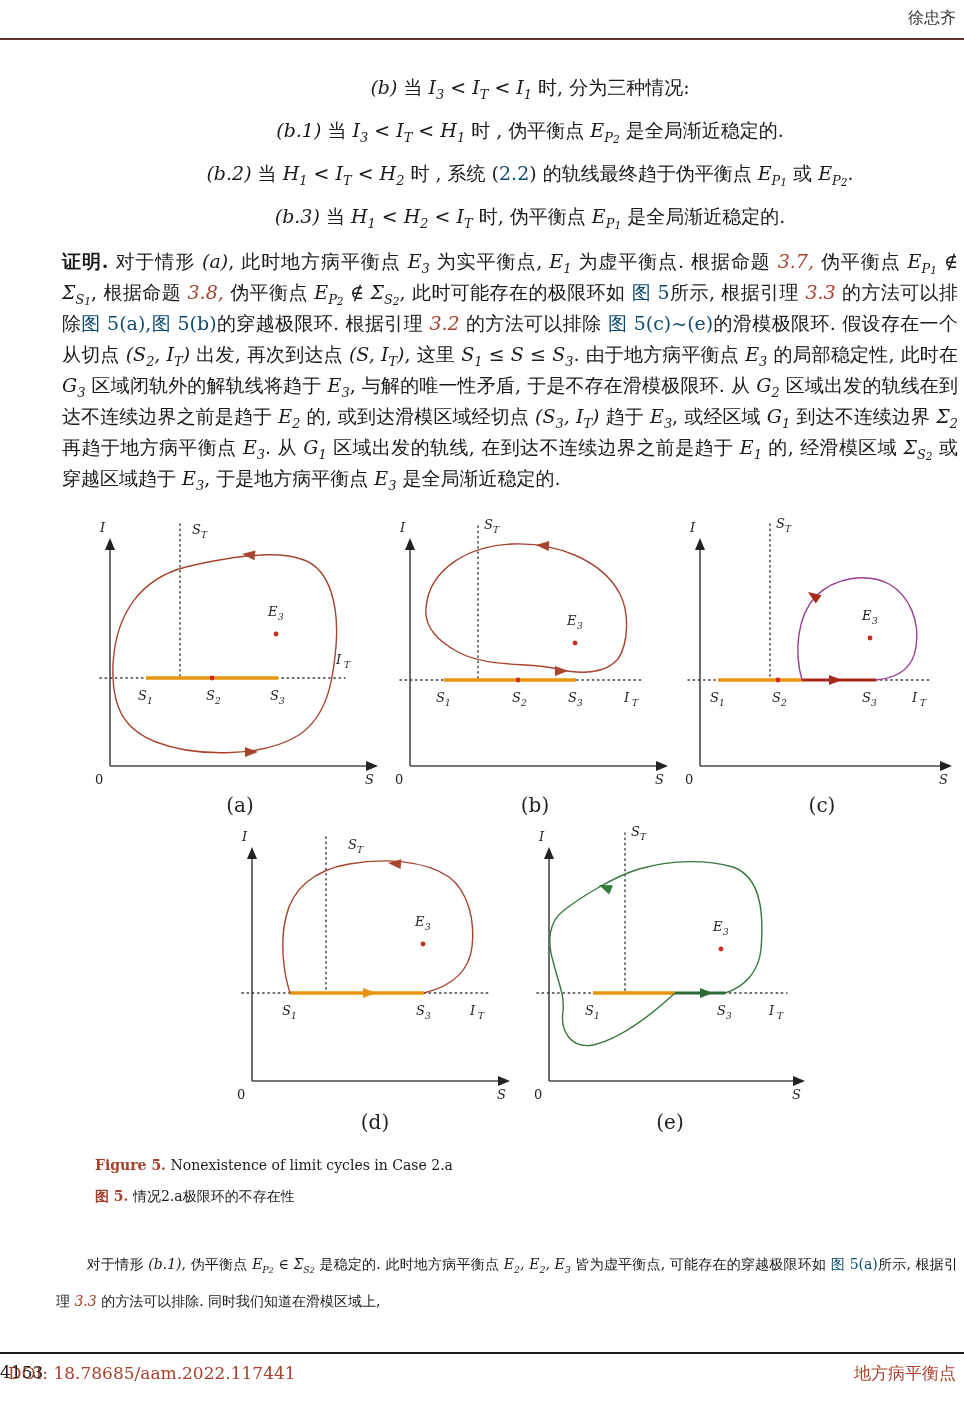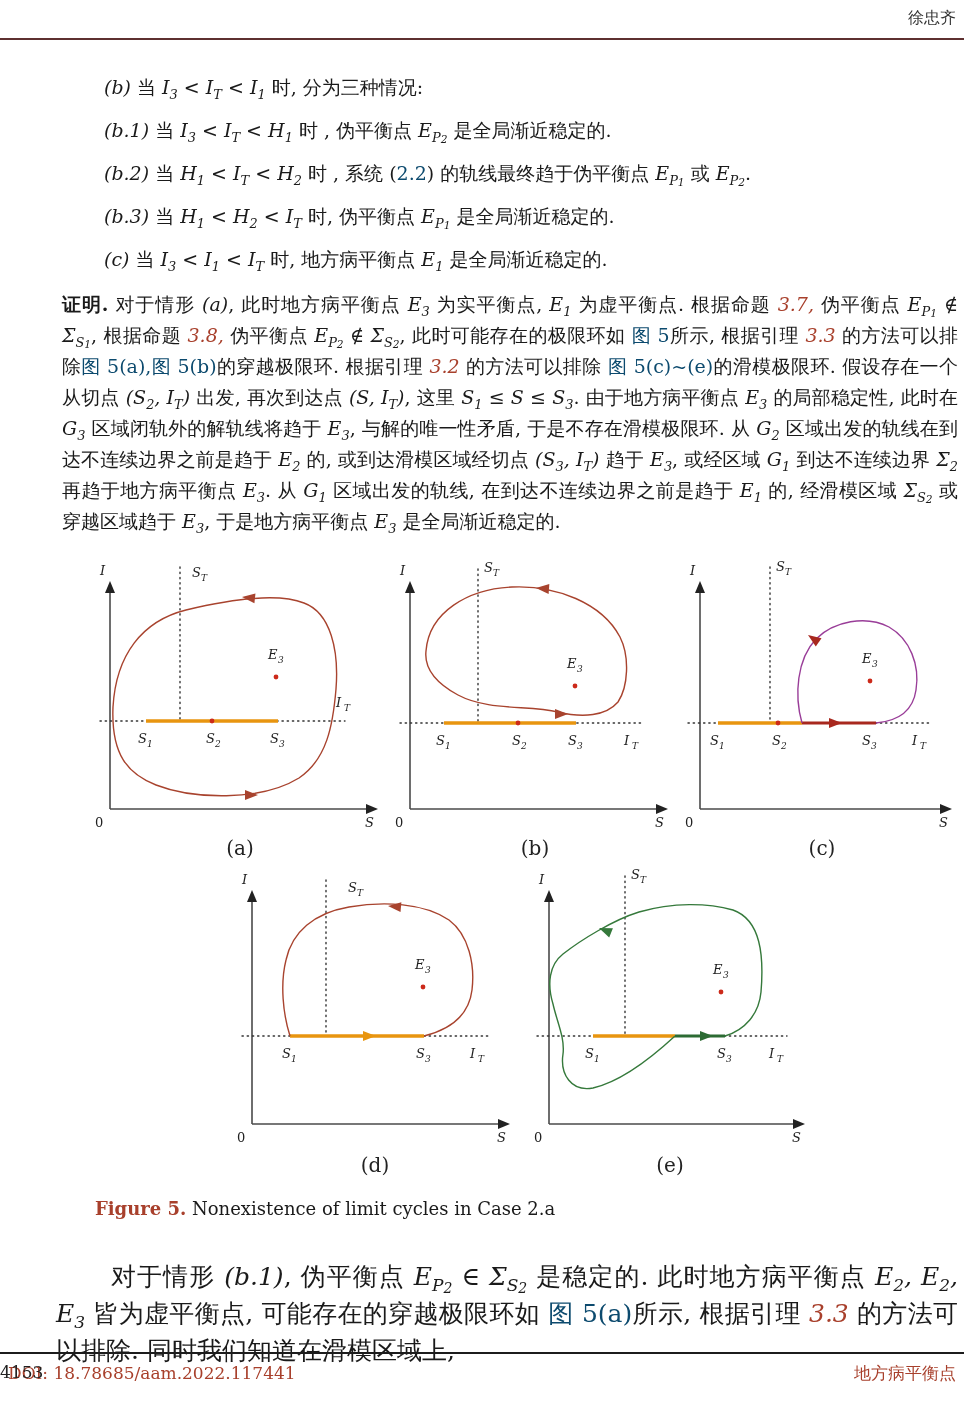--- a/index.html
+++ b/index.html
@@ -5,24 +5,24 @@
   html,body{margin:0;padding:0;background:#ffffff;}
   #page{
     position:relative;width:964px;height:1390px;margin:0 auto;background:#fff;
     font-family:"DejaVu Serif","Liberation Serif",serif;color:#1a1a1a;overflow:hidden;
   }
   
   .hdr{padding:8px 8px 0 0;text-align:right;font-size:16px;color:#333;}
   .hdr-rule{border:none;border-top:2px solid #5e3030;margin:9px 0 0 0;}
   
   .case-list{margin:34px 8px 0 104px;}
-  .case-item{font-size:19px;line-height:26px;margin-bottom:17px;}
+  .case-item{font-size:19px;line-height:26px;margin-bottom:17px;text-align:center;}
   
   .para{font-size:19px;line-height:31px;text-align:justify;margin:10px 6px 0 62px;}
-  .closing{font-size:25px;line-height:37px;text-align:justify;margin:34px 6px 0 56px;text-indent:2.2em;}
+  .closing{font-size:14px;line-height:37px;text-align:justify;margin:34px 6px 0 56px;text-indent:2.2em;}
   
   .seg-t{font-style:normal;}
   .seg-m{font-style:italic;}
   .seg-b{font-weight:bold;}
   .seg-r{color:#0c4a6e;font-style:normal;}
   .seg-ri{color:#a8402c;font-style:italic;}
   sub{font-style:italic;line-height:0;}
   sub.sub-s{font-size:0.68em;}
   sub.sub-ss{font-size:0.56em;vertical-align:-0.55em;}
   
@@ -37,21 +37,21 @@
   .svgzero{font-size:13px;fill:#222;font-style:normal;}
   .axis{stroke:#4a4a4a;stroke-width:1.6;fill:none;}
   .dotted{stroke:#333;stroke-width:1.4;stroke-dasharray:1.3 3.9;stroke-linecap:round;fill:none;}
   .cyc-red{stroke:#a8432e;stroke-width:1.4;fill:none;}
   .cyc-purple{stroke:#993d98;stroke-width:1.4;fill:none;}
   .cyc-green{stroke:#35793b;stroke-width:1.4;fill:none;}
   .slide-orange{stroke:#e8950f;stroke-width:3.5;fill:none;}
   .slide-red{stroke:#a8281e;stroke-width:3;fill:none;}
   .slide-green{stroke:#2c6b33;stroke-width:3;fill:none;}
   
-  .figcap{margin:16px 6px 8px 95px;font-size:18px;line-height:31px;}
+  .figcap{margin:16px 6px 8px 95px;font-size:14px;line-height:31px;}
   .figcap .lab{font-weight:bold;color:#a8402c;}
   
   .footer{position:absolute;left:0;right:0;bottom:0;height:38px;}
   .footer-rule{border:none;border-top:2px solid #1c1c1c;margin:0;}
   .footer-row{display:flex;justify-content:space-between;align-items:baseline;padding:8px 8px 0 8px;font-size:17px;}
   .footer-doi{color:#a8402c;}
   .footer-page{color:#222;position:absolute;left:0;right:0;text-align:left;}
   .footer-journal{color:#a8402c;}
 </style>
 </head>
@@ -62,21 +62,20 @@
   <div class="hdr">
     <span>徐忠齐</span>
   </div>
   <hr class="hdr-rule">
 
   <div class="case-list">
     <div class="case-item"><span class="seg-m">(b)</span><span class="seg-t">  当 </span><span class="seg-m">I</span><sub class="sub-s">3</sub><span class="seg-m"> &lt; I</span><sub class="sub-s">T</sub><span class="seg-m"> &lt; I</span><sub class="sub-s">1</sub><span class="seg-t"> 时, 分为三种情况:</span></div>
     <div class="case-item"><span class="seg-m">(b.1)</span><span class="seg-t">  当 </span><span class="seg-m">I</span><sub class="sub-s">3</sub><span class="seg-m"> &lt; I</span><sub class="sub-s">T</sub><span class="seg-m"> &lt; H</span><sub class="sub-s">1</sub><span class="seg-t"> 时 , 伪平衡点 </span><span class="seg-m">E</span><sub class="sub-s">P</sub><sub class="sub-ss">2</sub><span class="seg-t"> 是全局渐近稳定的.</span></div>
     <div class="case-item"><span class="seg-m">(b.2)</span><span class="seg-t">  当 </span><span class="seg-m">H</span><sub class="sub-s">1</sub><span class="seg-m"> &lt; I</span><sub class="sub-s">T</sub><span class="seg-m"> &lt; H</span><sub class="sub-s">2</sub><span class="seg-t"> 时 , 系统 (</span><span class="seg-r">2.2</span><span class="seg-t">) 的轨线最终趋于伪平衡点 </span><span class="seg-m">E</span><sub class="sub-s">P</sub><sub class="sub-ss">1</sub><span class="seg-t"> 或 </span><span class="seg-m">E</span><sub class="sub-s">P</sub><sub class="sub-ss">2</sub><span class="seg-t">.</span></div>
     <div class="case-item"><span class="seg-m">(b.3)</span><span class="seg-t">  当 </span><span class="seg-m">H</span><sub class="sub-s">1</sub><span class="seg-m"> &lt; H</span><sub class="sub-s">2</sub><span class="seg-m"> &lt; I</span><sub class="sub-s">T</sub><span class="seg-t"> 时, 伪平衡点 </span><span class="seg-m">E</span><sub class="sub-s">P</sub><sub class="sub-ss">1</sub><span class="seg-t"> 是全局渐近稳定的.</span></div>
-    <div class="case-item"><span class="seg-m">(c)</span><span class="seg-t">  当 </span><span class="seg-m">I</span><sub class="sub-s">3</sub><span class="seg-m"> &lt; I</span><sub class="sub-s">1</sub><span class="seg-m"> &lt; I</span><sub class="sub-s">T</sub><span class="seg-t"> 时, 地方病平衡点 </span><span class="seg-m">E</span><sub class="sub-s">1</sub><span class="seg-t"> 是全局渐近稳定的.</span></div>
   </div>
 
   <div class="para"><span class="seg-b">证明.</span><span class="seg-t"> 对于情形 </span><span class="seg-m">(a)</span><span class="seg-t">, 此时地方病平衡点 </span><span class="seg-m">E</span><sub class="sub-s">3</sub><span class="seg-t"> 为实平衡点, </span><span class="seg-m">E</span><sub class="sub-s">1</sub><span class="seg-t"> 为虚平衡点. 根据命题 </span><span class="seg-ri">3.7,</span><span class="seg-t"> 伪平衡点 </span><span class="seg-m">E</span><sub class="sub-s">P</sub><sub class="sub-ss">1</sub><span class="seg-m"> ∉ Σ</span><sub class="sub-s">S</sub><sub class="sub-ss">1</sub><span class="seg-t">, 根据命题 </span><span class="seg-ri">3.8,</span><span class="seg-t"> 伪平衡点 </span><span class="seg-m">E</span><sub class="sub-s">P</sub><sub class="sub-ss">2</sub><span class="seg-m"> ∉ Σ</span><sub class="sub-s">S</sub><sub class="sub-ss">2</sub><span class="seg-t">, 此时可能存在的极限环如 </span><span class="seg-r">图 5</span><span class="seg-t">所示, 根据引理 </span><span class="seg-ri">3.3</span><span class="seg-t"> 的方法可以排除</span><span class="seg-r">图 5(a),</span><span class="seg-r">图 5(b)</span><span class="seg-t">的穿越极限环. 根据引理 </span><span class="seg-ri">3.2</span><span class="seg-t"> 的方法可以排除 </span><span class="seg-r">图 5(c)~(e)</span><span class="seg-t">的滑模极限环. 假设存在一个从切点 </span><span class="seg-m">(S</span><sub class="sub-s">2</sub><span class="seg-m">, I</span><sub class="sub-s">T</sub><span class="seg-m">)</span><span class="seg-t"> 出发, 再次到达点 </span><span class="seg-m">(S, I</span><sub class="sub-s">T</sub><span class="seg-m">)</span><span class="seg-t">, 这里 </span><span class="seg-m">S</span><sub class="sub-s">1</sub><span class="seg-m"> ≤ S ≤ S</span><sub class="sub-s">3</sub><span class="seg-t">. 由于地方病平衡点 </span><span class="seg-m">E</span><sub class="sub-s">3</sub><span class="seg-t"> 的局部稳定性, 此时在 </span><span class="seg-m">G</span><sub class="sub-s">3</sub><span class="seg-t"> 区域闭轨外的解轨线将趋于 </span><span class="seg-m">E</span><sub class="sub-s">3</sub><span class="seg-t">, 与解的唯一性矛盾, 于是不存在滑模极限环. 从 </span><span class="seg-m">G</span><sub class="sub-s">2</sub><span class="seg-t"> 区域出发的轨线在到达不连续边界之前是趋于 </span><span class="seg-m">E</span><sub class="sub-s">2</sub><span class="seg-t"> 的, 或到达滑模区域经切点 </span><span class="seg-m">(S</span><sub class="sub-s">3</sub><span class="seg-m">, I</span><sub class="sub-s">T</sub><span class="seg-m">)</span><span class="seg-t"> 趋于 </span><span class="seg-m">E</span><sub class="sub-s">3</sub><span class="seg-t">, 或经区域 </span><span class="seg-m">G</span><sub class="sub-s">1</sub><span class="seg-t"> 到达不连续边界 </span><span class="seg-m">Σ</span><sub class="sub-s">2</sub><span class="seg-t"> 再趋于地方病平衡点 </span><span class="seg-m">E</span><sub class="sub-s">3</sub><span class="seg-t">. 从 </span><span class="seg-m">G</span><sub class="sub-s">1</sub><span class="seg-t"> 区域出发的轨线, 在到达不连续边界之前是趋于 </span><span class="seg-m">E</span><sub class="sub-s">1</sub><span class="seg-t"> 的, 经滑模区域 </span><span class="seg-m">Σ</span><sub class="sub-s">S</sub><sub class="sub-ss">2</sub><span class="seg-t"> 或穿越区域趋于 </span><span class="seg-m">E</span><sub class="sub-s">3</sub><span class="seg-t">, 于是地方病平衡点 </span><span class="seg-m">E</span><sub class="sub-s">3</sub><span class="seg-t"> 是全局渐近稳定的.</span></div>
 
   <div class="figrow figrow1">
 
     <div class="figblock" style="margin-left:90px;width:300px;">
       <svg width="300" height="275" viewBox="0 0 300 275">
         <line class="axis" x1="20" y1="250" x2="20" y2="30"></line>
         <polygon points="20,22 15,34 25,34" fill="#222"></polygon>
@@ -239,20 +238,24 @@
       </svg>
       <div class="subcap">(e)</div>
     </div>
   </div>
 
   <div class="figcap">
     <div>
       <span class="lab">Figure 5.</span>
       <span>Nonexistence of limit cycles in Case 2.a</span>
     </div>
+    <div>
+      <span class="lab">图 5.</span>
+      <span>情况2.a极限环的不存在性</span>
+    </div>
   </div>
 
   <div class="closing"><span class="seg-t">对于情形 </span><span class="seg-m">(b.1)</span><span class="seg-t">, 伪平衡点 </span><span class="seg-m">E</span><sub class="sub-s">P</sub><sub class="sub-ss">2</sub><span class="seg-m"> ∈ Σ</span><sub class="sub-s">S</sub><sub class="sub-ss">2</sub><span class="seg-t"> 是稳定的. 此时地方病平衡点 </span><span class="seg-m">E</span><sub class="sub-s">2</sub><span class="seg-m">, E</span><sub class="sub-s">2</sub><span class="seg-m">, E</span><sub class="sub-s">3</sub><span class="seg-t"> 皆为虚平衡点, 可能存在的穿越极限环如 </span><span class="seg-r">图 5(a)</span><span class="seg-t">所示, 根据引理 </span><span class="seg-ri">3.3</span><span class="seg-t"> 的方法可以排除. 同时我们知道在滑模区域上,</span></div>
 
   <div class="footer">
     <hr class="footer-rule">
     <div class="footer-row">
       <span class="footer-doi">DOI: 18.78685/aam.2022.117441</span>
       <span class="footer-page">4153</span>
       <span class="footer-journal">地方病平衡点</span>

